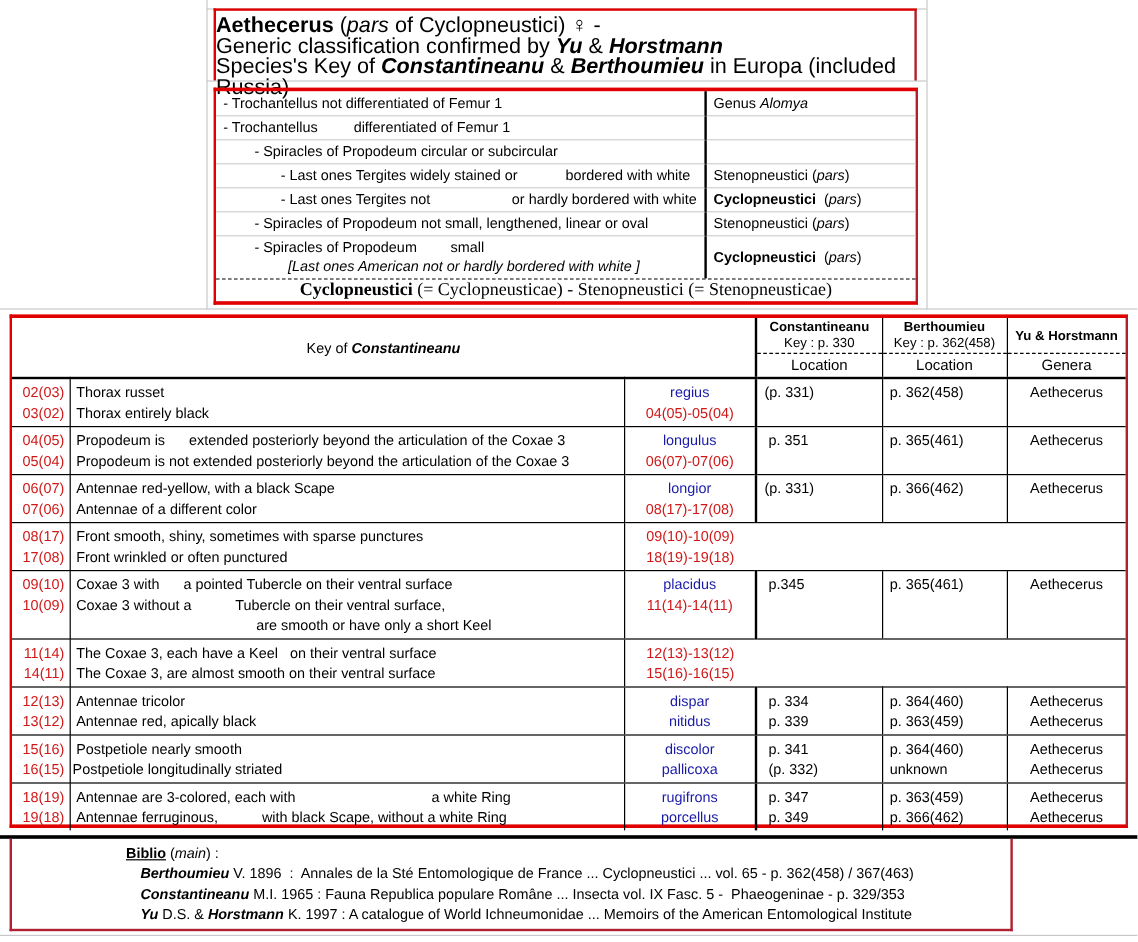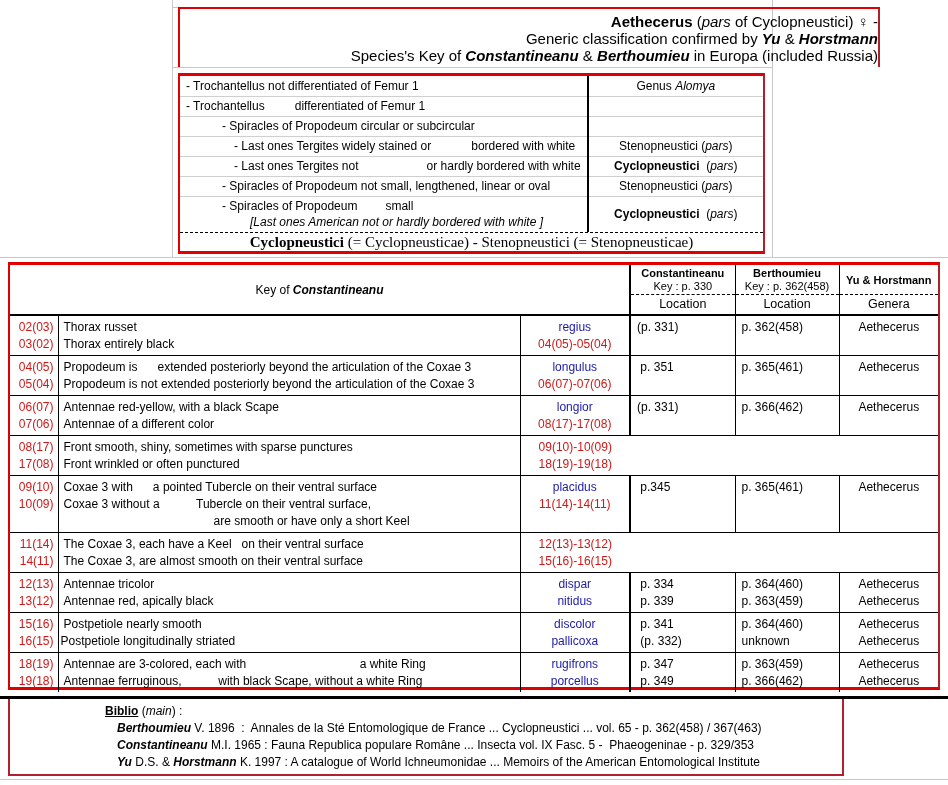--- a/index.html
+++ b/index.html
@@ -4,37 +4,37 @@
 <style>
   * { box-sizing: border-box; margin: 0; padding: 0; }
   html, body { width: 948px; height: 785px; background: #ffffff; overflow: hidden; }
   body { position: relative; font-family: "Liberation Sans", sans-serif; font-size: 12px; color: #000; }
 
   .gridline-h { position: absolute; height: 1px; background: #c8c8c8; }
   .gridline-v { position: absolute; width: 1px; background: #c8c8c8; }
 
   
   #title-box {
-    position: absolute; left: 178px; top: 7px; width: 702px; height: 60px;
+    position: absolute; left: 178px; top: 7px; width: 586px; height: 60px;
     border: 2px solid #e00000; border-bottom: none; border-right-color: #b0202a;
-    text-align: right; line-height: 17px; padding-top: 4px; font-size: 15px;
+    text-align: left; line-height: 17px; padding-top: 4px; font-size: 18px;
   }
   #title-box b { font-weight: bold; }
 
   
   #class-box {
     position: absolute; left: 178px; top: 73px; width: 587px; height: 181px;
     border-top: 3px solid #e00000; border-left: 2px solid #e00000;
     border-right: 2px solid #b0202a; border-bottom: 3px solid #e00000;
   }
   #class-table { border-collapse: collapse; width: 100%; }
   #class-table td { height: 20px; font-size: 12px; padding: 0 6px; border-bottom: 1px solid #cfcfcf; white-space: nowrap; }
-  #class-table td.right { border-left: 2px solid #000; width: 181px; padding-left: 6px; text-align: center; }
+  #class-table td.right { border-left: 2px solid #000; width: 181px; padding-left: 6px; }
   #class-table tr.tall td { height: 36px; }
-  #class-table .ind1 { padding-left: 42px; }
+  #class-table .ind1 { padding-left: 32px; }
   #class-table .ind2 { padding-left: 54px; }
   #class-table .gap { display: inline-block; }
   #class-table .note { font-style: italic; display: block; padding-left: 28px; }
   #class-footer {
     border-top: 1px dashed #000; text-align: center; height: 20px; line-height: 19px;
     font-family: "Liberation Serif", serif; font-size: 15px;
   }
 
   
   #key-box {

